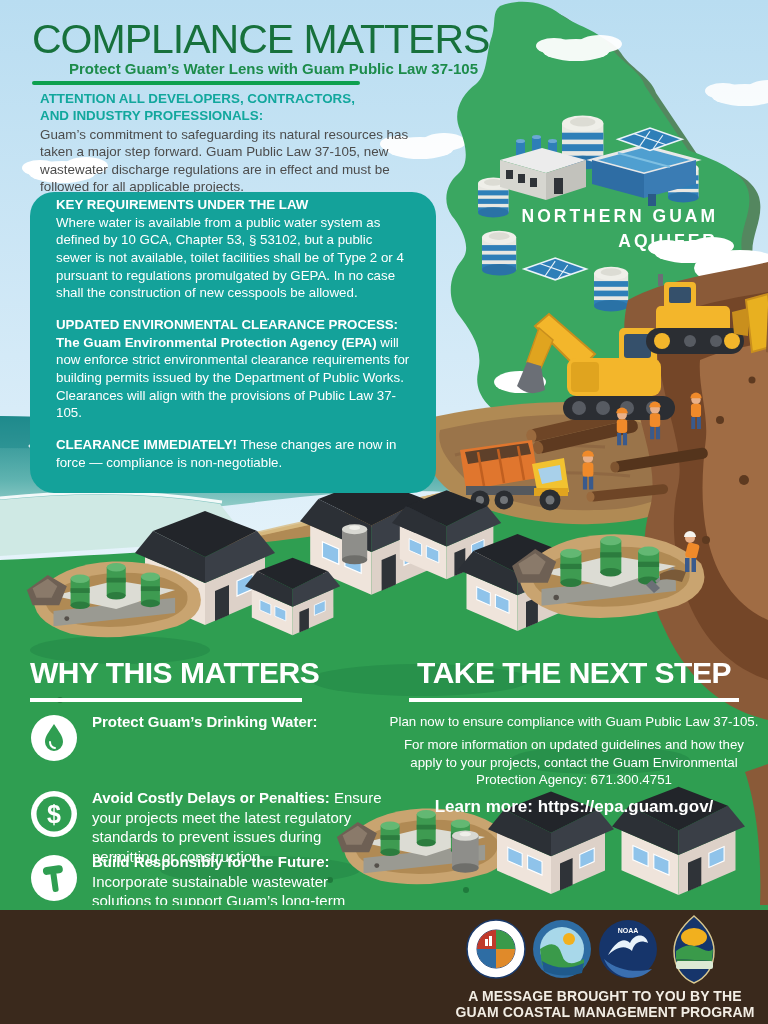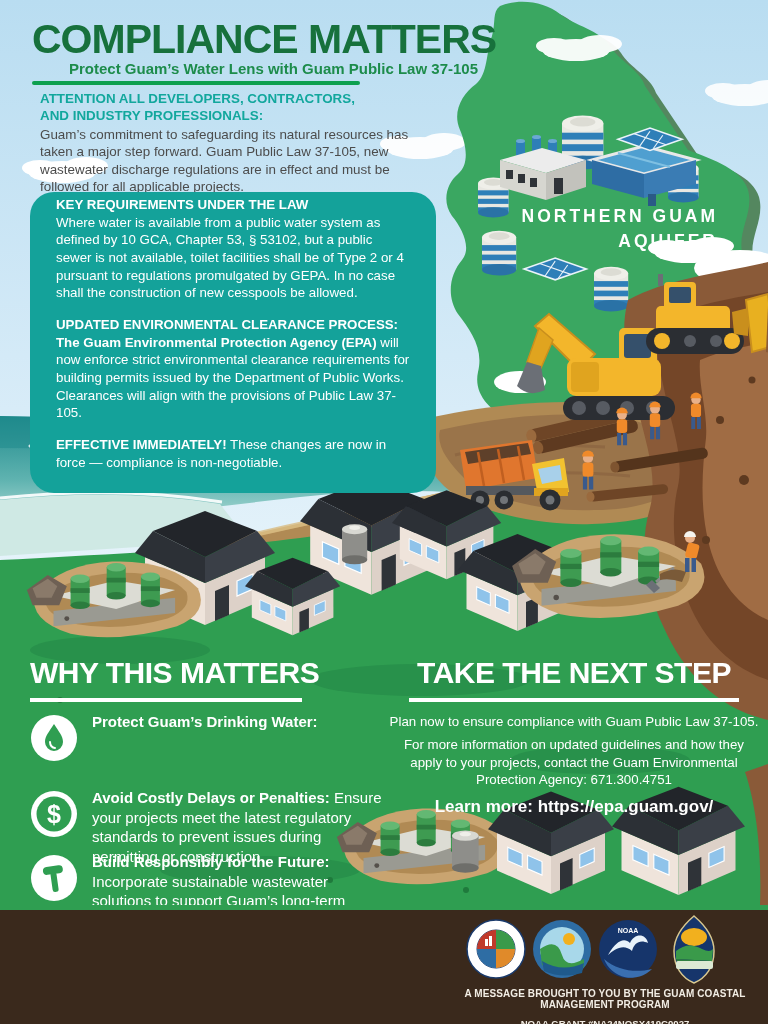--- a/index.html
+++ b/index.html
@@ -1,21 +1,21 @@
 <!DOCTYPE html>
 <html><head>
 <meta charset="utf-8">
 <style>
   html,body{margin:0;padding:0;background:#888;}
   .poster{position:relative;width:768px;height:1024px;overflow:hidden;
     font-family:"Liberation Sans",sans-serif;background:linear-gradient(#b9ddf1,#d8ecf8 40%,#e9f5fb 60%);}
   .poster svg.scene{position:absolute;left:0;top:0;}
   .abs{position:absolute;}
 
-  .title{left:32px;top:16px;font-size:41px;font-weight:700;letter-spacing:-1px;color:#17713c;text-align:center;}
+  .title{left:32px;top:16px;font-size:41px;font-weight:400;letter-spacing:-1px;color:#17713c;text-align:center;}
   .subtitle{left:33px;top:60px;font-size:15px;font-weight:700;color:#1d8c4b;margin-left:36px;}
   .subtitle-rule{left:32px;top:81px;width:328px;height:4px;background:#0da04f;border-radius:2px;}
 
   .attention{left:40px;top:90px;width:378px;font-size:13.4px;line-height:1.28;}
   .attention .hd{font-weight:700;color:#12a79d;width:345px;}
   .attention .bd{color:#4c4c4c;margin-top:2px;}
 
   .lawbox{left:30px;top:192px;width:406px;box-sizing:border-box;background:#14a29a;border-radius:24px;
     padding:4px 26px 22px 26px;color:#fff;font-size:13.3px;line-height:1.33;}
   .lawbox b{font-weight:700;}
@@ -38,21 +38,21 @@
   .next{left:378px;top:656px;width:392px;text-align:center;color:#fff;}
   .next .rule{width:330px;height:4px;background:#fff;margin:8px auto 0 auto;}
   .next .l1{margin-top:11px;font-size:13.3px;line-height:1.3;}
   .next .l2{margin:6px auto 0 auto;width:352px;font-size:13.3px;line-height:1.3;}
   .next .lm{margin-top:9px;font-size:17px;font-weight:700;}
 
   .footer{left:0;top:905px;width:768px;height:119px;background:#3a291c;border-top:5px solid #2f9e51;box-sizing:border-box;}
   .taglines{left:14px;top:918px;color:#f6f1e6;font-weight:700;font-size:24px;line-height:34px;letter-spacing:0.2px;}
   .logos{left:462px;top:915px;}
   .credit{left:452px;top:988px;width:306px;text-align:center;color:#f2ede4;}
-  .credit .c1{font-size:10px;font-weight:700;letter-spacing:0.1px;}
+  .credit .c1{font-size:14px;font-weight:700;letter-spacing:0.1px;}
   .credit .c2{font-size:9.6px;font-weight:700;margin-top:8px;}
 </style>
 </head>
 <body>
 
 <div class="poster">
 
 <svg class="scene" width="768" height="1024" viewBox="0 0 768 1024">
   <defs>
     <linearGradient id="oceang" x1="0" y1="0" x2="0" y2="1">
@@ -339,21 +339,21 @@
 <div class="abs attention">
   <div class="hd">ATTENTION ALL DEVELOPERS, CONTRACTORS, AND INDUSTRY PROFESSIONALS:</div>
   <div class="bd">Guam’s commitment to safeguarding its natural resources has taken a major step forward. Guam Public Law 37-105, new wastewater discharge regulations are in effect and must be followed for all applicable projects.</div>
 </div>
 
 <div class="abs lawbox">
   <p><b>KEY REQUIREMENTS UNDER THE LAW</b><br>
     <span>Where water is available from a public water system as defined by 10 GCA, Chapter 53, § 53102, but a public sewer is not available, toilet facilities shall be of Type 2 or 4 pursuant to regulations promulgated by GEPA. In no case shall the construction of new cesspools be allowed.</span></p>
   <p><b>UPDATED ENVIRONMENTAL CLEARANCE PROCESS:</b><br>
     <b>The Guam Environmental Protection Agency (EPA)</b><span> will now enforce strict environmental clearance requirements for building permits issued by the Department of Public Works. Clearances will align with the provisions of Public Law 37-105.</span></p>
-  <p><b>EFFECTIVE IMMEDIATELY!</b><span> These changes are now in force — compliance is non-negotiable.</span></p>
+  <p><b>CLEARANCE IMMEDIATELY!</b><span> These changes are now in force — compliance is non-negotiable.</span></p>
 </div>
 
 <div class="abs maplabel">NORTHERN GUAM AQUIFER</div>
 
 <div class="abs why">
   <div class="col-hd">WHY THIS MATTERS</div>
   <div class="rule"></div>
 
   <div class="why-item wi1">
     <span class="ic">

